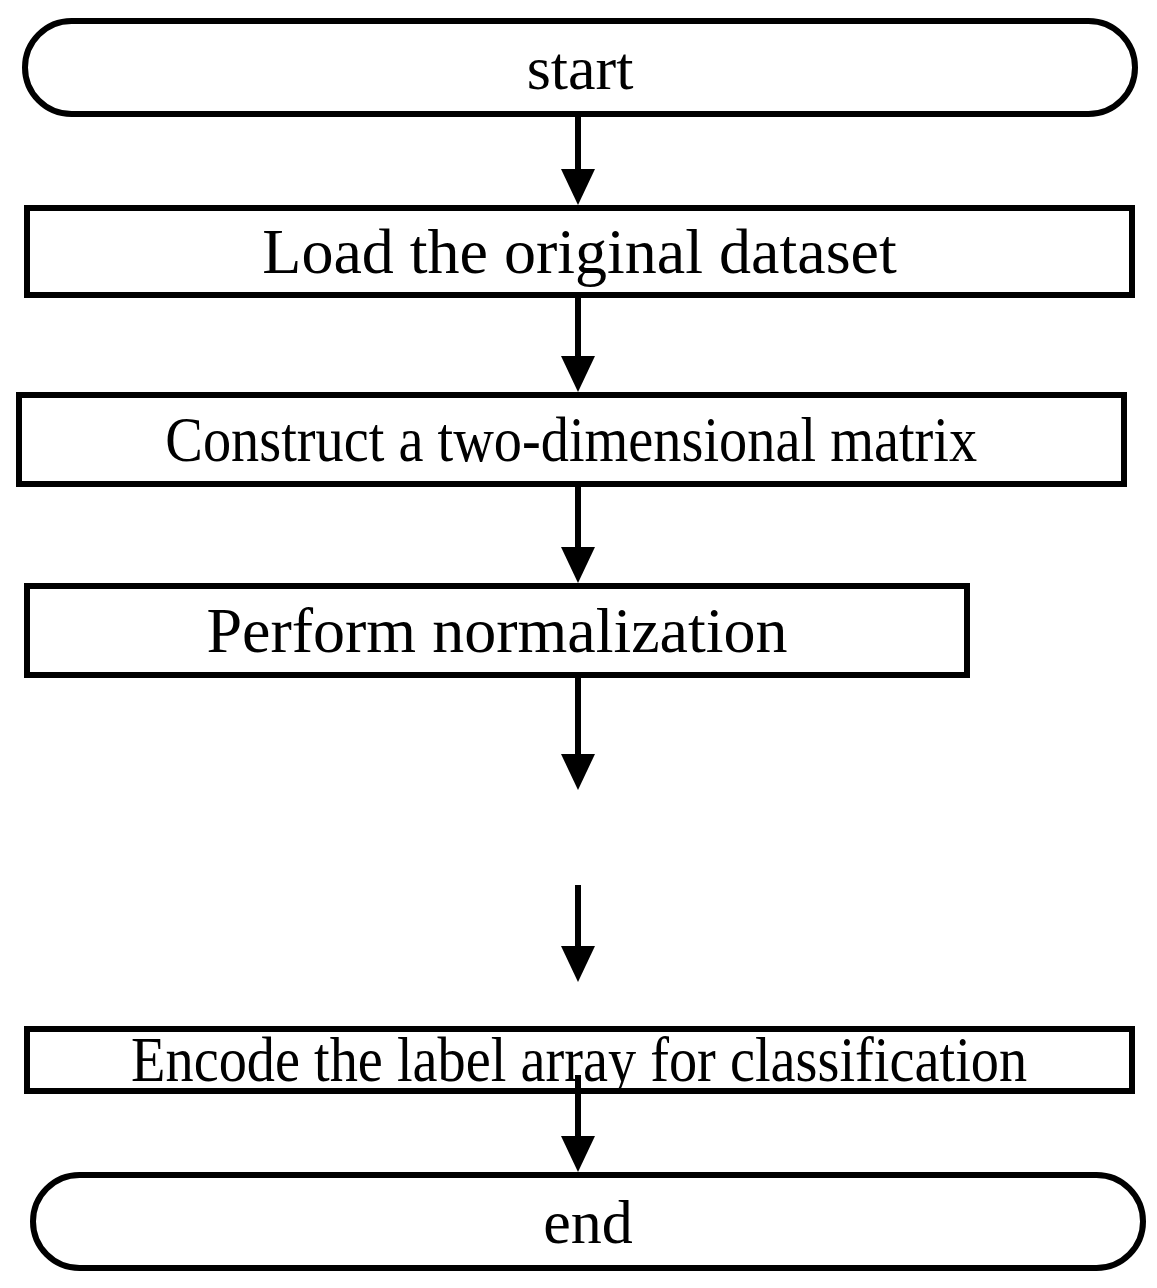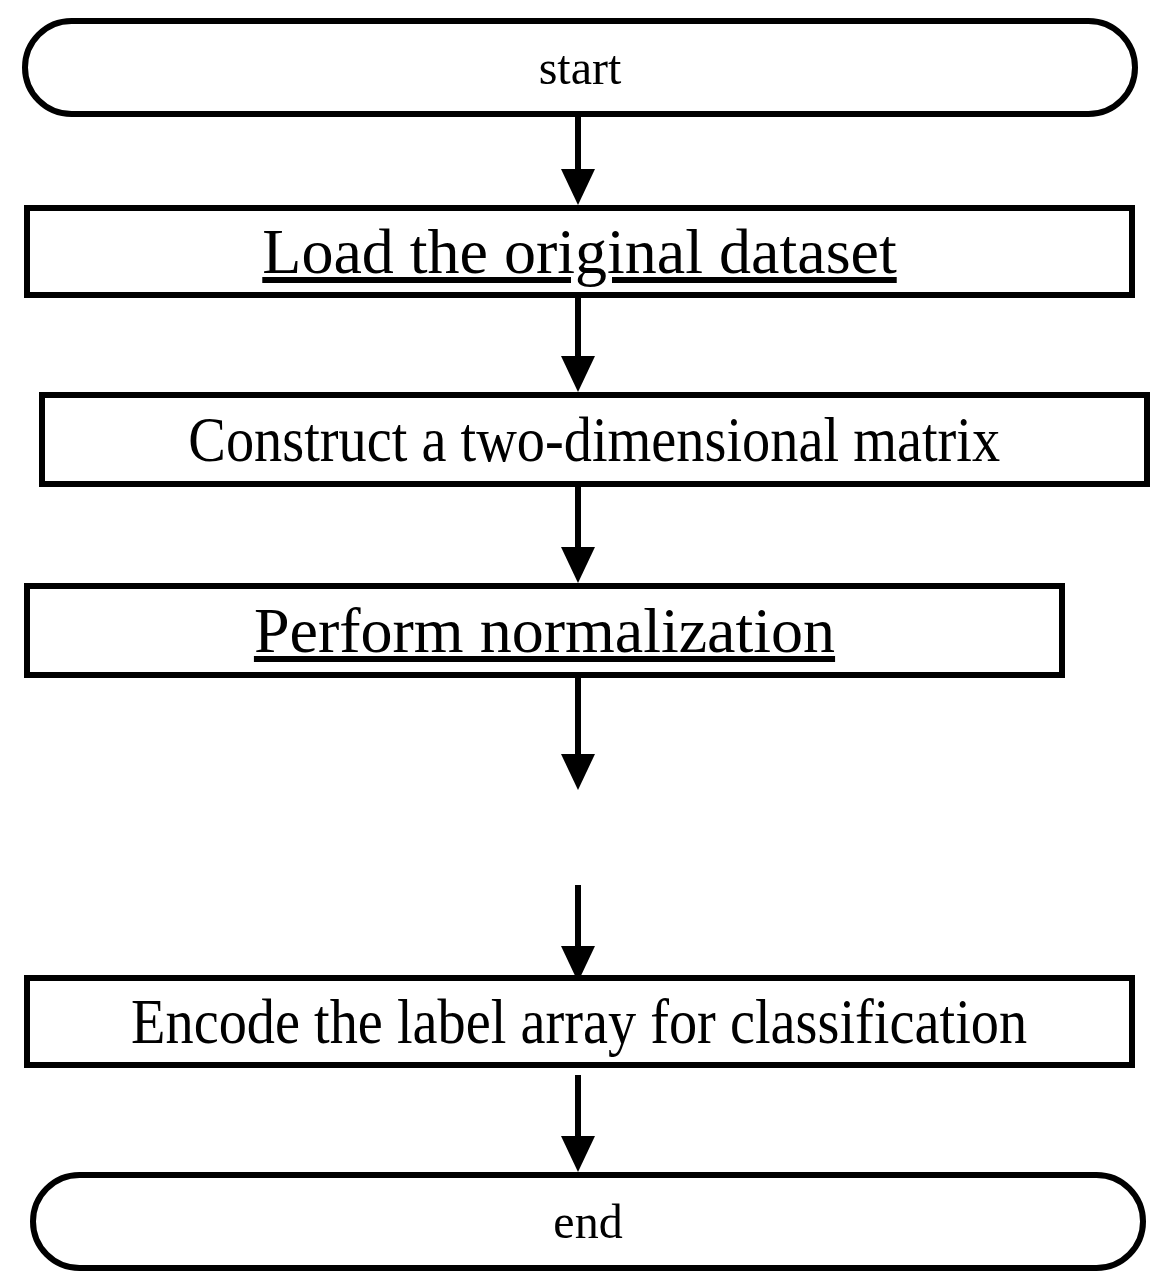--- a/index.html
+++ b/index.html
@@ -33,22 +33,22 @@
   .process {
     border-radius: 0;
   }
   .node-label {
     display: block;
     line-height: 1;
     color: #000000;
     transform-origin: center center;
   }
   
-  .lbl-term  { font-size: 48px; }
-  .lbl-wide  { font-size: 64px; text-decoration: underline; }
+  .lbl-term  { font-size: 62px; }
+  .lbl-wide  { font-size: 64px; }
   .lbl-cond  { font-size: 64px; transform: scaleX(0.93); }
   .lbl-cond2 { font-size: 64px; transform: scaleX(0.88); }
 
   .connector {
     position: absolute;
     width: 34px;
   }
   .connector .shaft {
     position: absolute;
     left: 14px;
@@ -82,45 +82,45 @@
 
   <div class="node process" style="left:24px; top:205px; width:1111px; height:93px;">
     <span class="node-label lbl-wide">Load the original dataset</span>
   </div>
 
   <div class="connector" style="left:561px; top:298px; height:94px;">
     <div class="shaft" style="height:58px;"></div>
     <div class="head" style="top:58px;"></div>
   </div>
 
-  <div class="node process" style="left:39px; top:392px; width:1111px; height:95px;">
+  <div class="node process" style="left:16px; top:392px; width:1111px; height:95px;">
     <span class="node-label lbl-cond2">Construct a two-dimensional matrix</span>
   </div>
 
   <div class="connector" style="left:561px; top:487px; height:96px;">
     <div class="shaft" style="height:60px;"></div>
     <div class="head" style="top:60px;"></div>
   </div>
 
-  <div class="node process" style="left:24px; top:583px; width:1041px; height:95px;">
+  <div class="node process" style="left:24px; top:583px; width:946px; height:95px;">
     <span class="node-label lbl-wide">Perform normalization</span>
   </div>
 
   <div class="connector" style="left:561px; top:678px; height:112px;">
     <div class="shaft" style="height:76px;"></div>
     <div class="head" style="top:76px;"></div>
   </div>
 
 
   <div class="connector" style="left:561px; top:885px; height:97px;">
     <div class="shaft" style="height:61px;"></div>
     <div class="head" style="top:61px;"></div>
   </div>
 
-  <div class="node process" style="left:24px; top:975px; width:1111px; height:93px;">
+  <div class="node process" style="left:24px; top:1026px; width:1111px; height:68px;">
     <span class="node-label lbl-cond2">Encode the label array for classification</span>
   </div>
 
   <div class="connector" style="left:561px; top:1075px; height:97px;">
     <div class="shaft" style="height:61px;"></div>
     <div class="head" style="top:61px;"></div>
   </div>
 
   <div class="node terminator" style="left:30px; top:1172px; width:1116px; height:99px;">
     <span class="node-label lbl-term">end</span>

